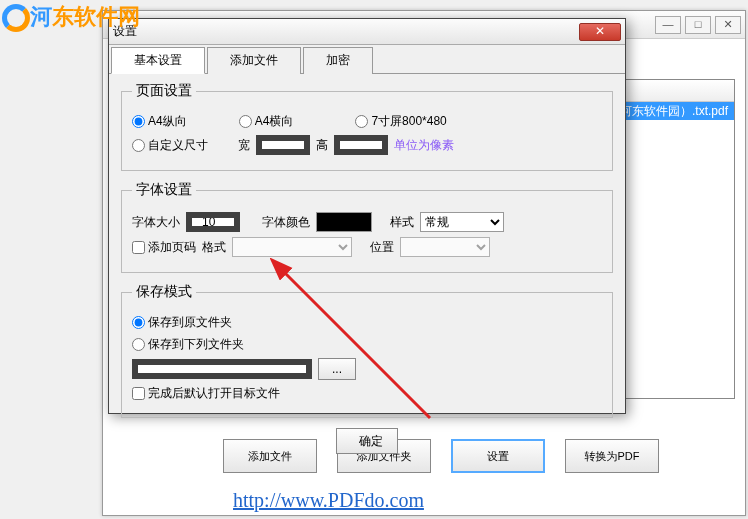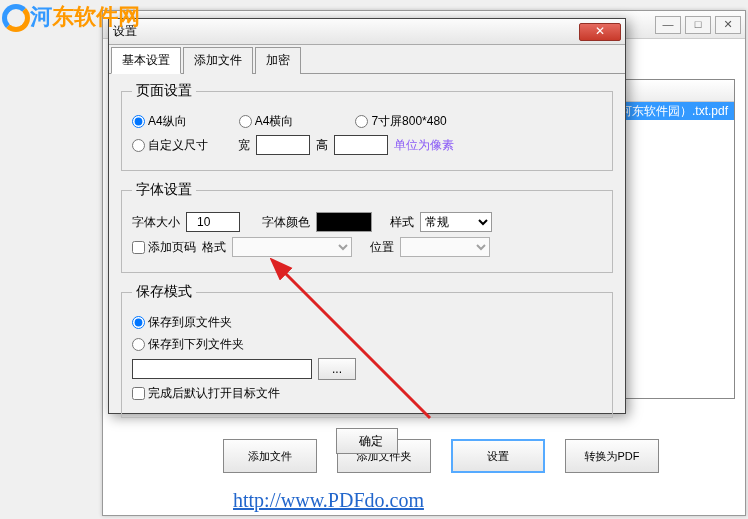--- a/index.html
+++ b/index.html
@@ -31,32 +31,32 @@
 .url-link { position:absolute; top:450px; left:130px; color:#2266cc; text-decoration:underline; font-size:20px; font-family:"Times New Roman",serif; }
 
 
 .dialog { position:absolute; top:18px; left:108px; width:518px; height:396px; background:#f0f0f0; border:1px solid #444; box-shadow:3px 3px 12px rgba(0,0,0,0.4); z-index:50; }
 .dialog-titlebar { height:26px; background:linear-gradient(#fcfcfc,#e6e6e6); border-bottom:1px solid #aaa; display:flex; align-items:center; justify-content:space-between; padding:0 4px; font-size:12px;}
 .close-btn { width:42px; height:18px; background:linear-gradient(#e56a5f,#c83a2b); border:1px solid #953026; color:#fff; font-size:12px; text-align:center; line-height:15px; border-radius:2px; cursor:pointer;}
 .dialog-body { padding:0; }
 
 
 .tabs { display:flex; border-bottom:1px solid #999; margin-top:2px; background:#f0f0f0; }
-.tab { padding:4px 10px; font-size:12px; border:1px solid #999; border-bottom:none; background:#f0f0f0; margin-left:2px; margin-bottom:-1px; cursor:pointer;}
+.tab { padding:4px 22px; font-size:12px; border:1px solid #999; border-bottom:none; background:#f0f0f0; margin-left:2px; margin-bottom:-1px; cursor:pointer;}
 .tab.active { background:#fff; border-bottom:1px solid #fff; }
 
 .tab-content { padding:8px 12px; }
 
 fieldset { border:1px solid #bbb; margin-bottom:10px; padding:8px 10px 10px; font-size:12px; }
 legend { padding:0 4px; font-size:14px; }
 
 .row { display:flex; align-items:center; gap:6px; margin:5px 0; flex-wrap:wrap; font-size:12px;}
 .row label { display:flex; gap:3px; }
 input[type=radio],input[type=checkbox]{ margin:0; }
-.txt { width:54px; height:20px; border:1px solid #404040; padding:1px 10px; font-size:12px; }
+.txt { width:54px; height:20px; border:6px solid #404040; padding:1px 10px; font-size:12px; }
 .txt.wide { width:180px; }
 select { height:20px; border:1px solid #999; font-size:12px; background:#fff; }
 .red { color:#8b5cf6; }
 .small-btn { width:38px; height:22px; border:1px solid #888; background:linear-gradient(#fdfdfd,#e6e6e6); cursor:pointer; font-size:12px; }
 
 .dlg-btns { display:flex; justify-content:center; gap:60px; margin-top:6px; }
 .dlg-btn { width:62px; height:26px; border:1px solid #888; background:linear-gradient(#fdfdfd,#e6e6e6); font-size:12px; cursor:pointer;padding-left:8px;}
 
 
 .arrow { position:absolute; z-index:60; pointer-events:none; }
@@ -151,21 +151,21 @@
       <fieldset>
         <legend>字体设置</legend>
         <div class="row">
           <span>字体大小</span>
           <input class="txt" value="10" style="">
           <span style="width:10px"></span>
           <span>字体颜色</span>
           <select style="width:56px;background:#000"></select>
           <span style="width:6px"></span>
           <span>样式</span>
-          <select style="width:72px"><option>常规</option></select>
+          <select style="width:84px"><option>常规</option></select>
         </div>
         <div class="row">
           <label>
               <input type="checkbox" style="">
               <span>添加页码</span>
             </label>
           <span>格式</span>
           <select style="width:120px" disabled=""></select>
           <span style="width:6px"></span>
           <span>位置</span>

